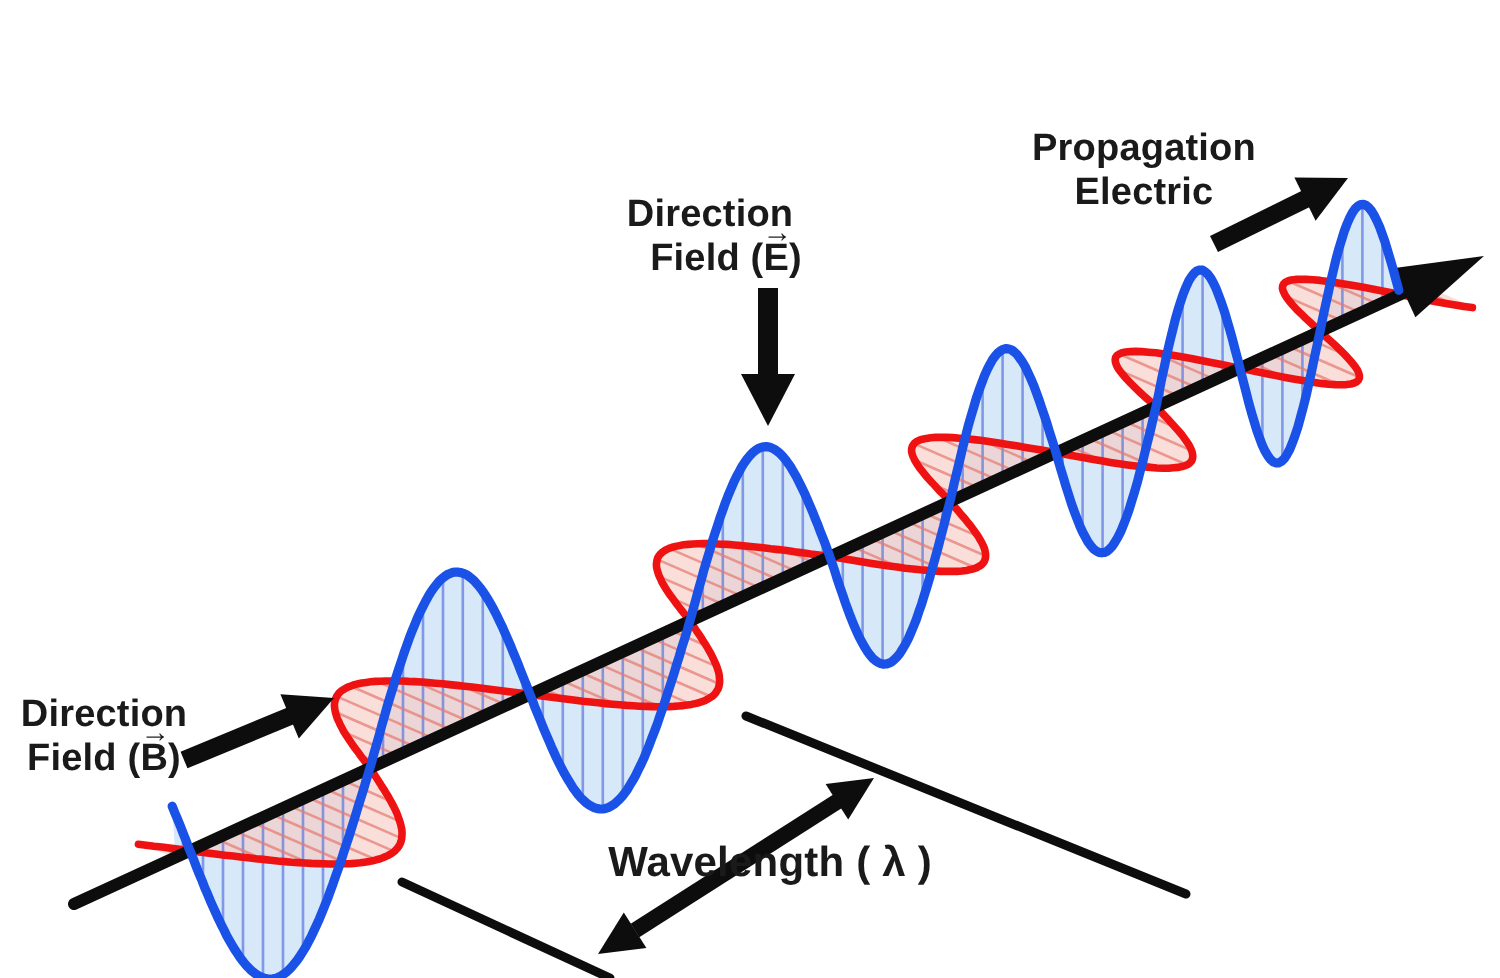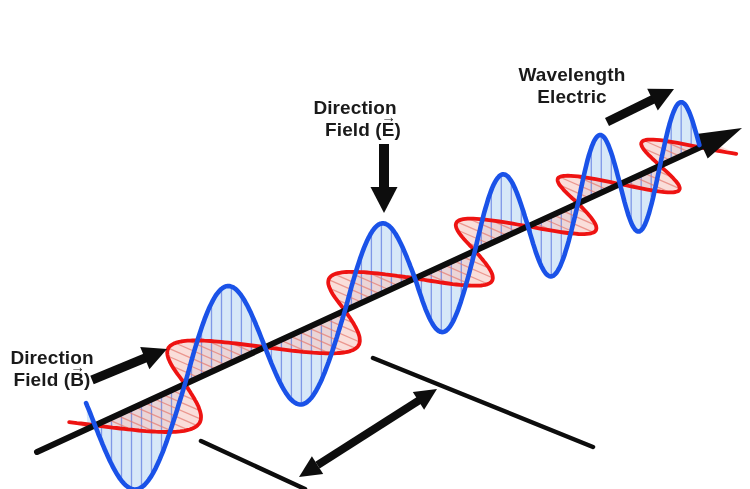--- a/index.html
+++ b/index.html
@@ -215,23 +215,26 @@
         </g>
       </g>
   </svg>
 
   <div class="lbl" id="electric-label" style="left:298px;top:97px;width:130px;">
     <div class="l1" style="margin-right:16px;">Direction</div>
     <div class="l2"><span>Field (</span><span class="vec"><span class="vecarrow">→</span><span>E</span></span><span>)</span></div>
   </div>
 
   <div class="lbl" id="propagation-label" style="left:502px;top:64px;width:140px;">
-    <div class="l1">Wavelength</div>
+    <div class="l1">Propagation</div>
     <div class="l2">Electric</div>
   </div>
 
   <div class="lbl" id="magnetic-label" style="left:0px;top:347px;width:104px;">
     <div class="l1">Direction</div>
     <div class="l2"><span>Field (</span><span class="vec"><span class="vecarrow">→</span><span>B</span></span><span>)</span></div>
   </div>
 
+  <div class="lbl" id="wavelength-label" style="left:270px;top:420px;width:230px;">
+    <span>Wavelength ( </span><span>λ</span><span> )</span>
+  </div>
 
 </div>
 
 </body></html>

